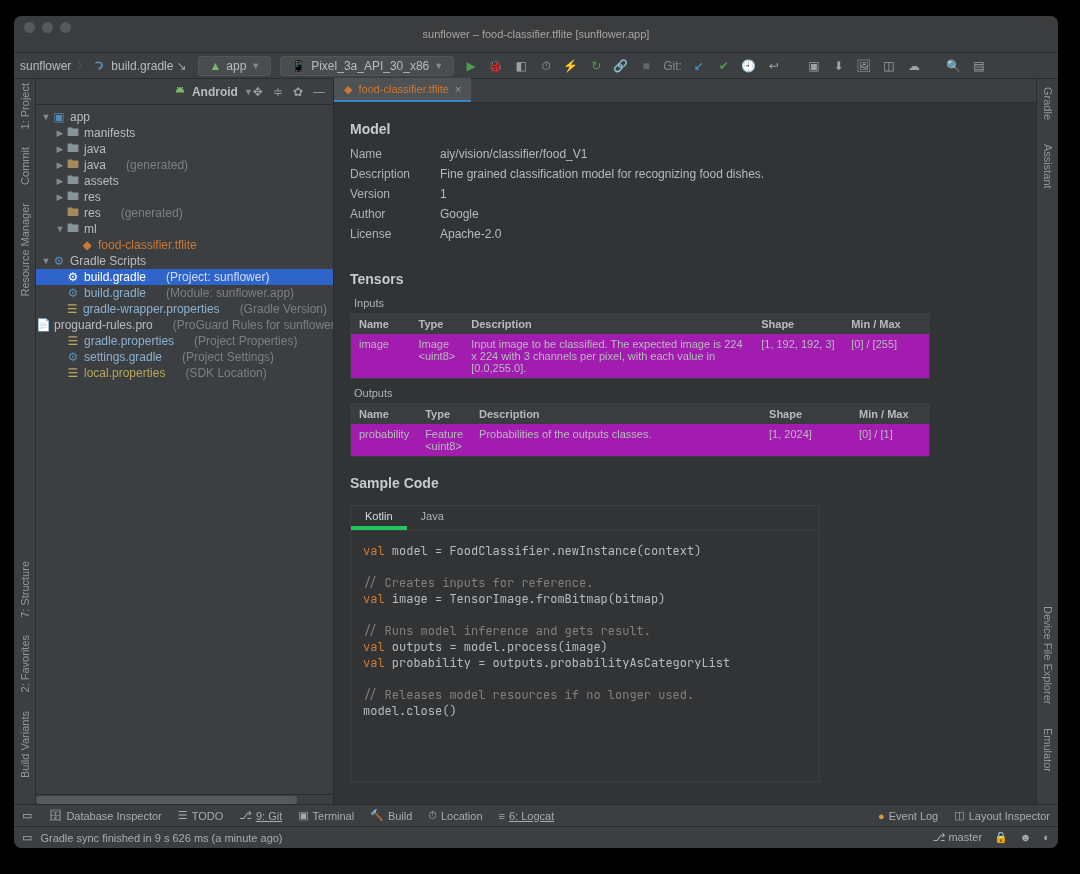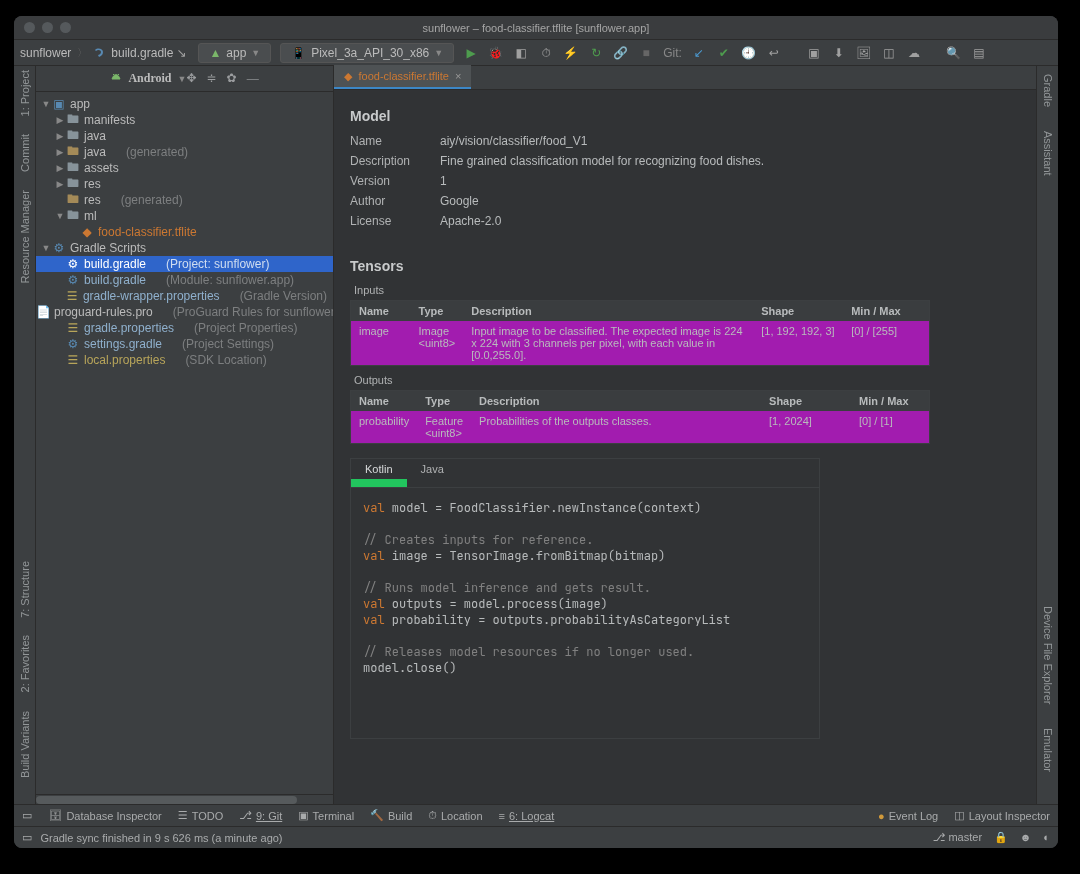--- a/index.html
+++ b/index.html
@@ -17,21 +17,21 @@
   left: 14px; top: 16px;
   width: 1044px; height: 832px;
   background: #3c3f41;
   border-radius: 8px;
   box-shadow: 0 8px 40px rgba(0,0,0,.5);
   display: flex;
   flex-direction: column;
   overflow: hidden;
 }
 .titlebar {
-  height: 24px;
+  height: 37px;
   background: #3a3c3e;
   display: flex; align-items: center; justify-content: center;
   position: relative;
   border-bottom: 1px solid #2b2b2b;
 }
 .traffic { position: absolute; left: 10px; top: 6px; display: flex; gap: 7px; }
 .dot { width: 11px; height: 11px; border-radius: 50%; background: #55595c; }
 .titlebar .title { font-size: 11px; color: #a5a5a5; }
 .crumbbar {
   height: 26px;
@@ -62,21 +62,21 @@
   width: 22px; background: #3c3f41; border-left: 1px solid #2b2b2b;
   display: flex; flex-direction: column; align-items: center; padding-top: 8px; gap: 24px;
 }
 .right-rail .rail-label { writing-mode: vertical-rl; transform: none; }
 .project-panel {
   width: 298px; background: #3c3f41; border-right: 1px solid #2b2b2b;
   display: flex; flex-direction: column;
 }
 .proj-header {
   height: 26px; border-bottom: 1px solid #2b2b2b;
-  display: flex; align-items: center; justify-content: center; padding: 0 8px; font-family: Liberation Serif, serif;
+  display: flex; align-items: center; justify-content: flex-end; padding: 0 8px;
 }
 .android-sel { display: flex; align-items: center; gap: 6px; color: #bbb; font-weight: 600; }
 .android-ico { color: #7bb76a; }
 .hdr-icons { display: flex; gap: 10px; color: #9b9d9f; }
 .tree { padding: 4px 0; font-size: 12px; overflow-y: auto; flex:1; }
 .tree-item { display: flex; align-items: center; height: 16px; padding-right: 6px; white-space: nowrap; cursor: pointer; }
 .ti-ind { display:inline-block; }
 .arrow { width: 12px; text-align: center; color: #888; font-size: 9px; }
 .ti-icon { width: 14px; margin-right: 4px; text-align: center; }
 .folder-ico { color: #87939a; }
@@ -98,21 +98,21 @@
 .meta-val { color: #b8bbbc; }
 .tensor-section { margin-top: 30px; }
 .sub { color: #b0b2b3; margin: 8px 0 4px 4px; font-size: 11px; }
 .tensor-table { width: 580px; border: 1px solid #3c3f41; border-collapse: collapse; }
 .tensor-table th, .tensor-table td { text-align: left; padding: 4px 8px; font-size: 11px; vertical-align: top; }
 .tensor-table thead tr { background: #3a3d3f; }
 .tensor-table tbody tr { background: #a21caf; }
 .code-tabs { margin-top: 14px; border: 1px solid #3c3f41; width: 470px; }
 .ctab-strip { display: flex; border-bottom: 1px solid #3c3f41; }
 .ctab { padding: 4px 14px; font-size: 11px; color: #b0b2b3; cursor:pointer; }
-.ctab.active { border-bottom: 8px solid #22c55e; color: #d8dadb; }
+.ctab.active { border-bottom: 4px solid #22c55e; color: #d8dadb; }
 .code-block { padding: 12px; font-family: "JetBrains Mono", Menlo, Consolas, monospace; font-size: 12px; line-height: 16px; white-space: pre; min-height: 250px; background: #313335; }
 .kw { color: #cc7832; }
 .cm { color: #808080; }
 
 .bottom-bar {
   height: 22px; border-top: 1px solid #2b2b2b; background: #3c3f41;
   display: flex; align-items: center; justify-content: space-between;
   padding: 0 8px; font-size: 11px; color:#a9abac;
 }
 .bb-left, .bb-right { display: flex; gap: 16px; align-items: center; }
@@ -400,20 +400,21 @@
               <td>probability</td>
               <td>Feature &lt;uint8&gt;</td>
               <td>Probabilities of the outputs classes.</td>
               <td>[1, 2024]</td>
               <td>[0] / [1]</td>
             </tr>
               </tbody>
           </table>
         </div>
 
+        <h3 style="margin-top:18px">Sample Code</h3>
         <div class="code-tabs">
           <div class="ctab-strip">
             <div class="ctab active">Kotlin</div>
             <div class="ctab">Java</div>
           </div>
           <div class="code-block" id="code-block"><span class="kw">val</span> model = FoodClassifier.newInstance(context)
 
 <span class="cm">// Creates inputs for reference.</span>
 <span class="kw">val</span> image = TensorImage.fromBitmap(bitmap)
 

